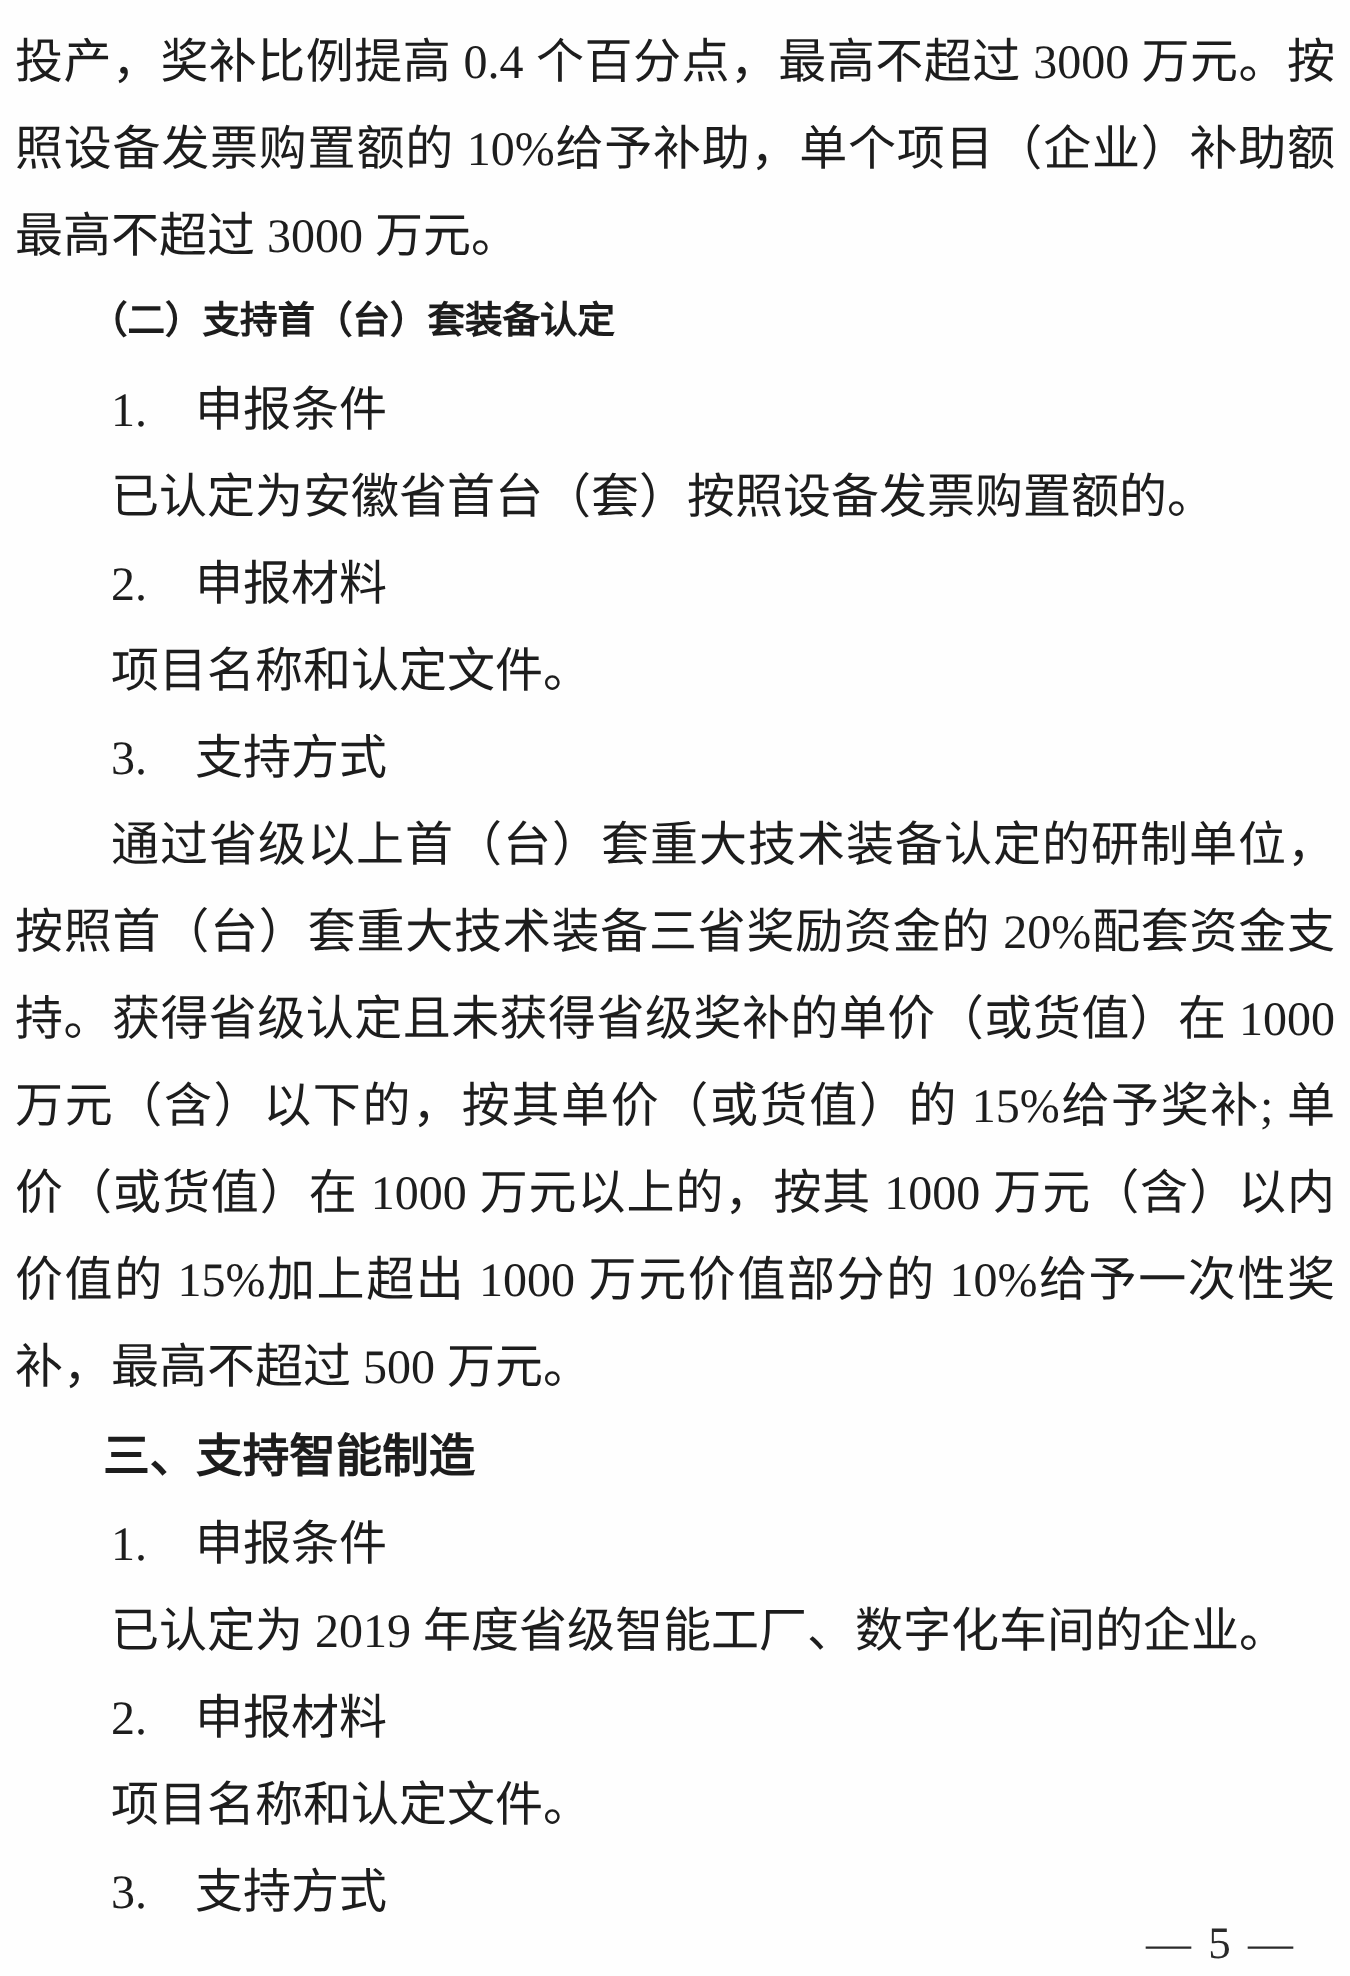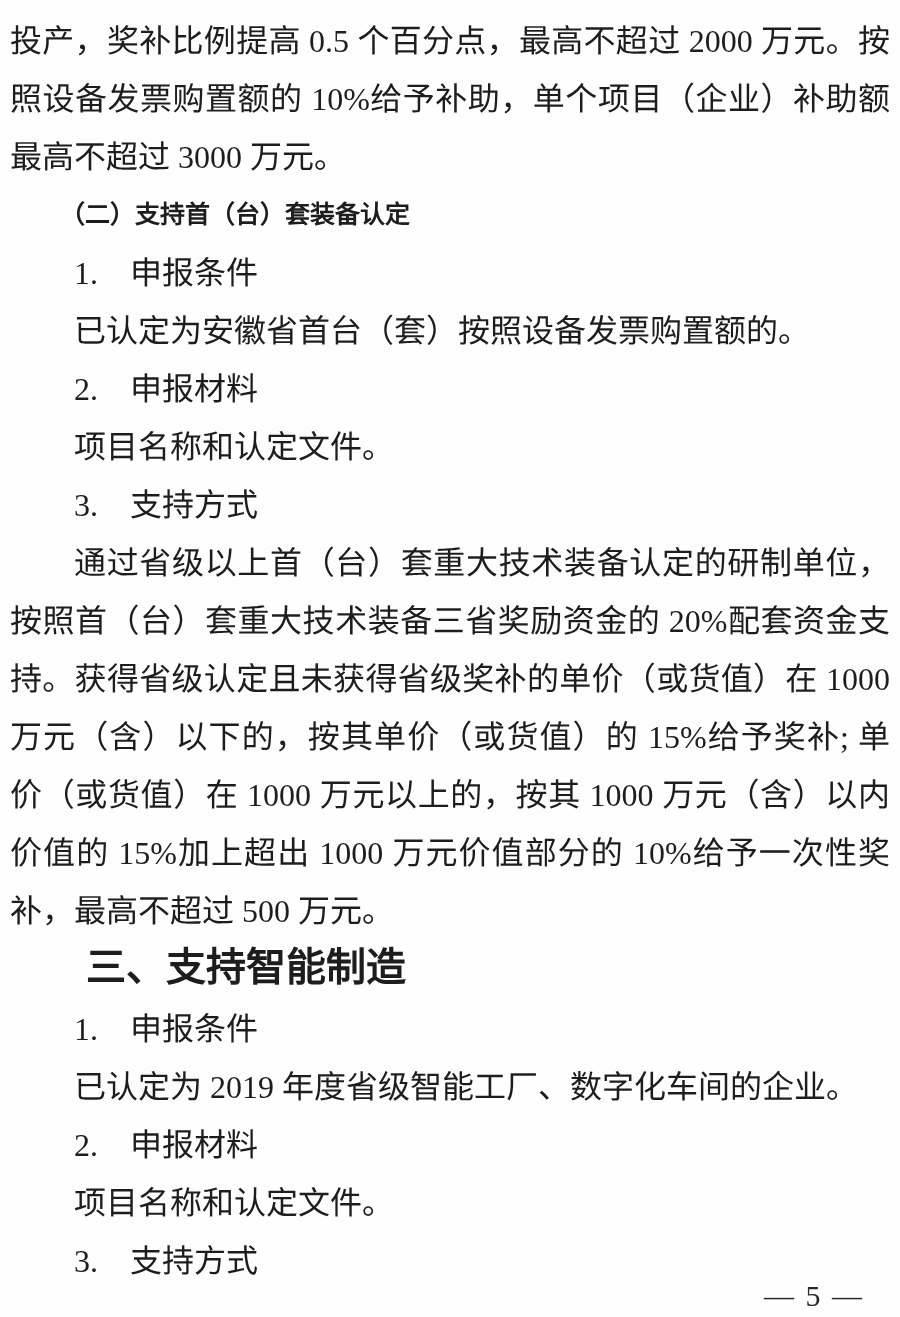--- a/index.html
+++ b/index.html
@@ -36,41 +36,41 @@
     text-indent: 2em;
   }
   
   .doc h3.h-kai {
     font-weight: bold;
     font-size: 25px;
     text-indent: 2em;
   }
   
   .doc h2.h-hei {
-    font-family: Liberation Mono, monospace;
+    font-family: Liberation Sans, sans-serif;
     font-weight: bold;
-    font-size: 40px;
+    font-size: 31px;
     text-indent: 1.9em;
     margin-top: 2px;
   }
   .pageno {
     position: absolute;
     right: 36px;
     bottom: 6px;
     font-size: 30px;
     line-height: 30px;
     color: #2a2a2a;
     letter-spacing: 2px;
   }
 </style>
 </head>
 <body>
 
 <div class="doc">
-  <p class="cont">投产，奖补比例提高 0.5 个百分点，最高不超过 2000 万元。按照设备发票购置额的 10%给予补助，单个项目（企业）补助额最高不超过 3000 万元。</p>
+  <p class="cont">投产，奖补比例提高 0.4 个百分点，最高不超过 3000 万元。按照设备发票购置额的 10%给予补助，单个项目（企业）补助额最高不超过 3000 万元。</p>
   <h3 class="h-kai">（二）支持首（台）套装备认定</h3>
   <p class="para">1.　申报条件</p>
   <p class="para">已认定为安徽省首台（套）按照设备发票购置额的。</p>
   <p class="para">2.　申报材料</p>
   <p class="para">项目名称和认定文件。</p>
   <p class="para">3.　支持方式</p>
   <p class="para">通过省级以上首（台）套重大技术装备认定的研制单位，按照首（台）套重大技术装备三省奖励资金的 20%配套资金支持。获得省级认定且未获得省级奖补的单价（或货值）在 1000 万元（含）以下的，按其单价（或货值）的 15%给予奖补; 单价（或货值）在 1000 万元以上的，按其 1000 万元（含）以内价值的 15%加上超出 1000 万元价值部分的 10%给予一次性奖补，最高不超过 500 万元。</p>
   <h2 class="h-hei">三、支持智能制造</h2>
   <p class="para">1.　申报条件</p>
   <p class="para">已认定为 2019 年度省级智能工厂、数字化车间的企业。</p>

